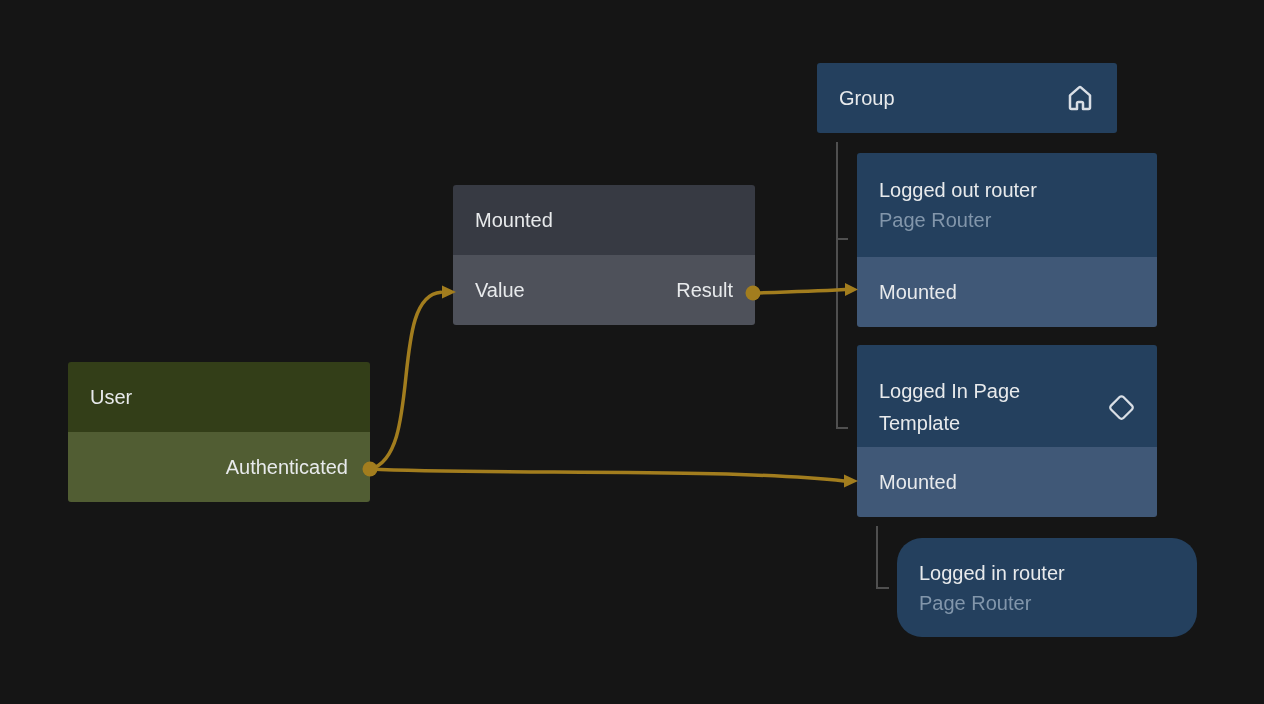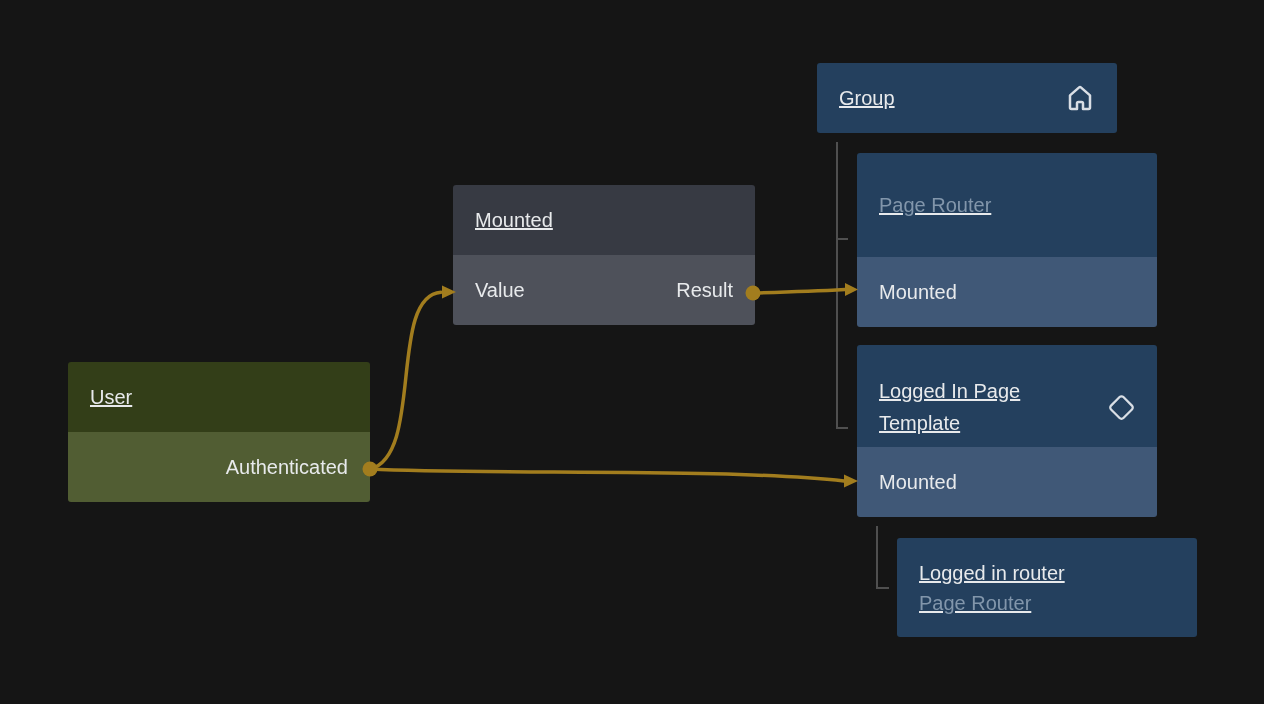--- a/index.html
+++ b/index.html
@@ -36,21 +36,21 @@
     font-size:20px;
   }
   .hdr{
     display:flex;
     align-items:center;
     padding:0 22px;
   }
   .hdr.blue{background:var(--node-blue-header);}
   .hdr.gray{background:var(--node-gray-header);}
   .hdr.green{background:var(--node-green-header);}
-  .hdr .titlebox{flex:1;line-height:30px;text-decoration:underline;}
+  .hdr .titlebox{flex:1;line-height:30px;}
   .hdr .title{display:block;color:var(--title-text);}
   .hdr .subtitle{display:block;color:var(--subtitle-text);}
   .hdr .icon{display:flex;align-items:center;justify-content:center;}
   .hdr.two{align-items:center;}
   .hdr .icon svg{stroke:var(--icon);fill:none;stroke-width:2;stroke-linecap:round;stroke-linejoin:round;}
   .row{
     height:70px;
     display:flex;
     align-items:center;
     padding:12px 22px;
@@ -110,20 +110,21 @@
         <svg width="30" height="30" viewBox="0 0 24 24">
           <path d="M9.6 20.8 H5.2 Q4 20.8 4 19.6 V9.9 L11.3 3.5 Q12 2.9 12.7 3.5 L20 9.9 V19.6 Q20 20.8 18.8 20.8 H14.4 V16.2 Q14.4 15.1 13.3 15.1 H10.7 Q9.6 15.1 9.6 16.2 Z"></path>
         </svg>
       </span>
     </div>
   </div>
 
   <div class="node" style="left:857px;top:153px;width:300px;">
     <div class="hdr blue two" style="height:104px;">
       <span class="titlebox">
+        <span class="title">Logged out router</span>
         <span class="subtitle">Page Router</span>
       </span>
     </div>
     <div class="row blue">
       <span>Mounted</span>
     </div>
   </div>
 
   <div class="node" style="left:857px;top:345px;width:300px;">
     <div class="hdr blue two tmpl-hdr" style="height:102px;">
@@ -135,21 +136,21 @@
           <path d="M2.7 10.3a2.41 2.41 0 0 0 0 3.41l7.59 7.59a2.41 2.41 0 0 0 3.41 0l7.59-7.59a2.41 2.41 0 0 0 0-3.41L13.7 2.71a2.41 2.41 0 0 0-3.41 0Z"></path>
         </svg>
       </span>
     </div>
     <div class="row blue">
       <span>Mounted</span>
     </div>
   </div>
 
   <div class="node" style="left:897px;top:538px;width:300px;">
-    <div class="hdr blue two" style="height:99px;">
+    <div class="hdr blue two" style="height:99px;border-radius:25px;">
       <span class="titlebox">
         <span class="title">Logged in router</span>
         <span class="subtitle">Page Router</span>
       </span>
     </div>
   </div>
 
   <svg class="layer edges">
     <g>
       <path class="edge-path" d="M370,469 C424,456 388,296 441,292.3"></path>

